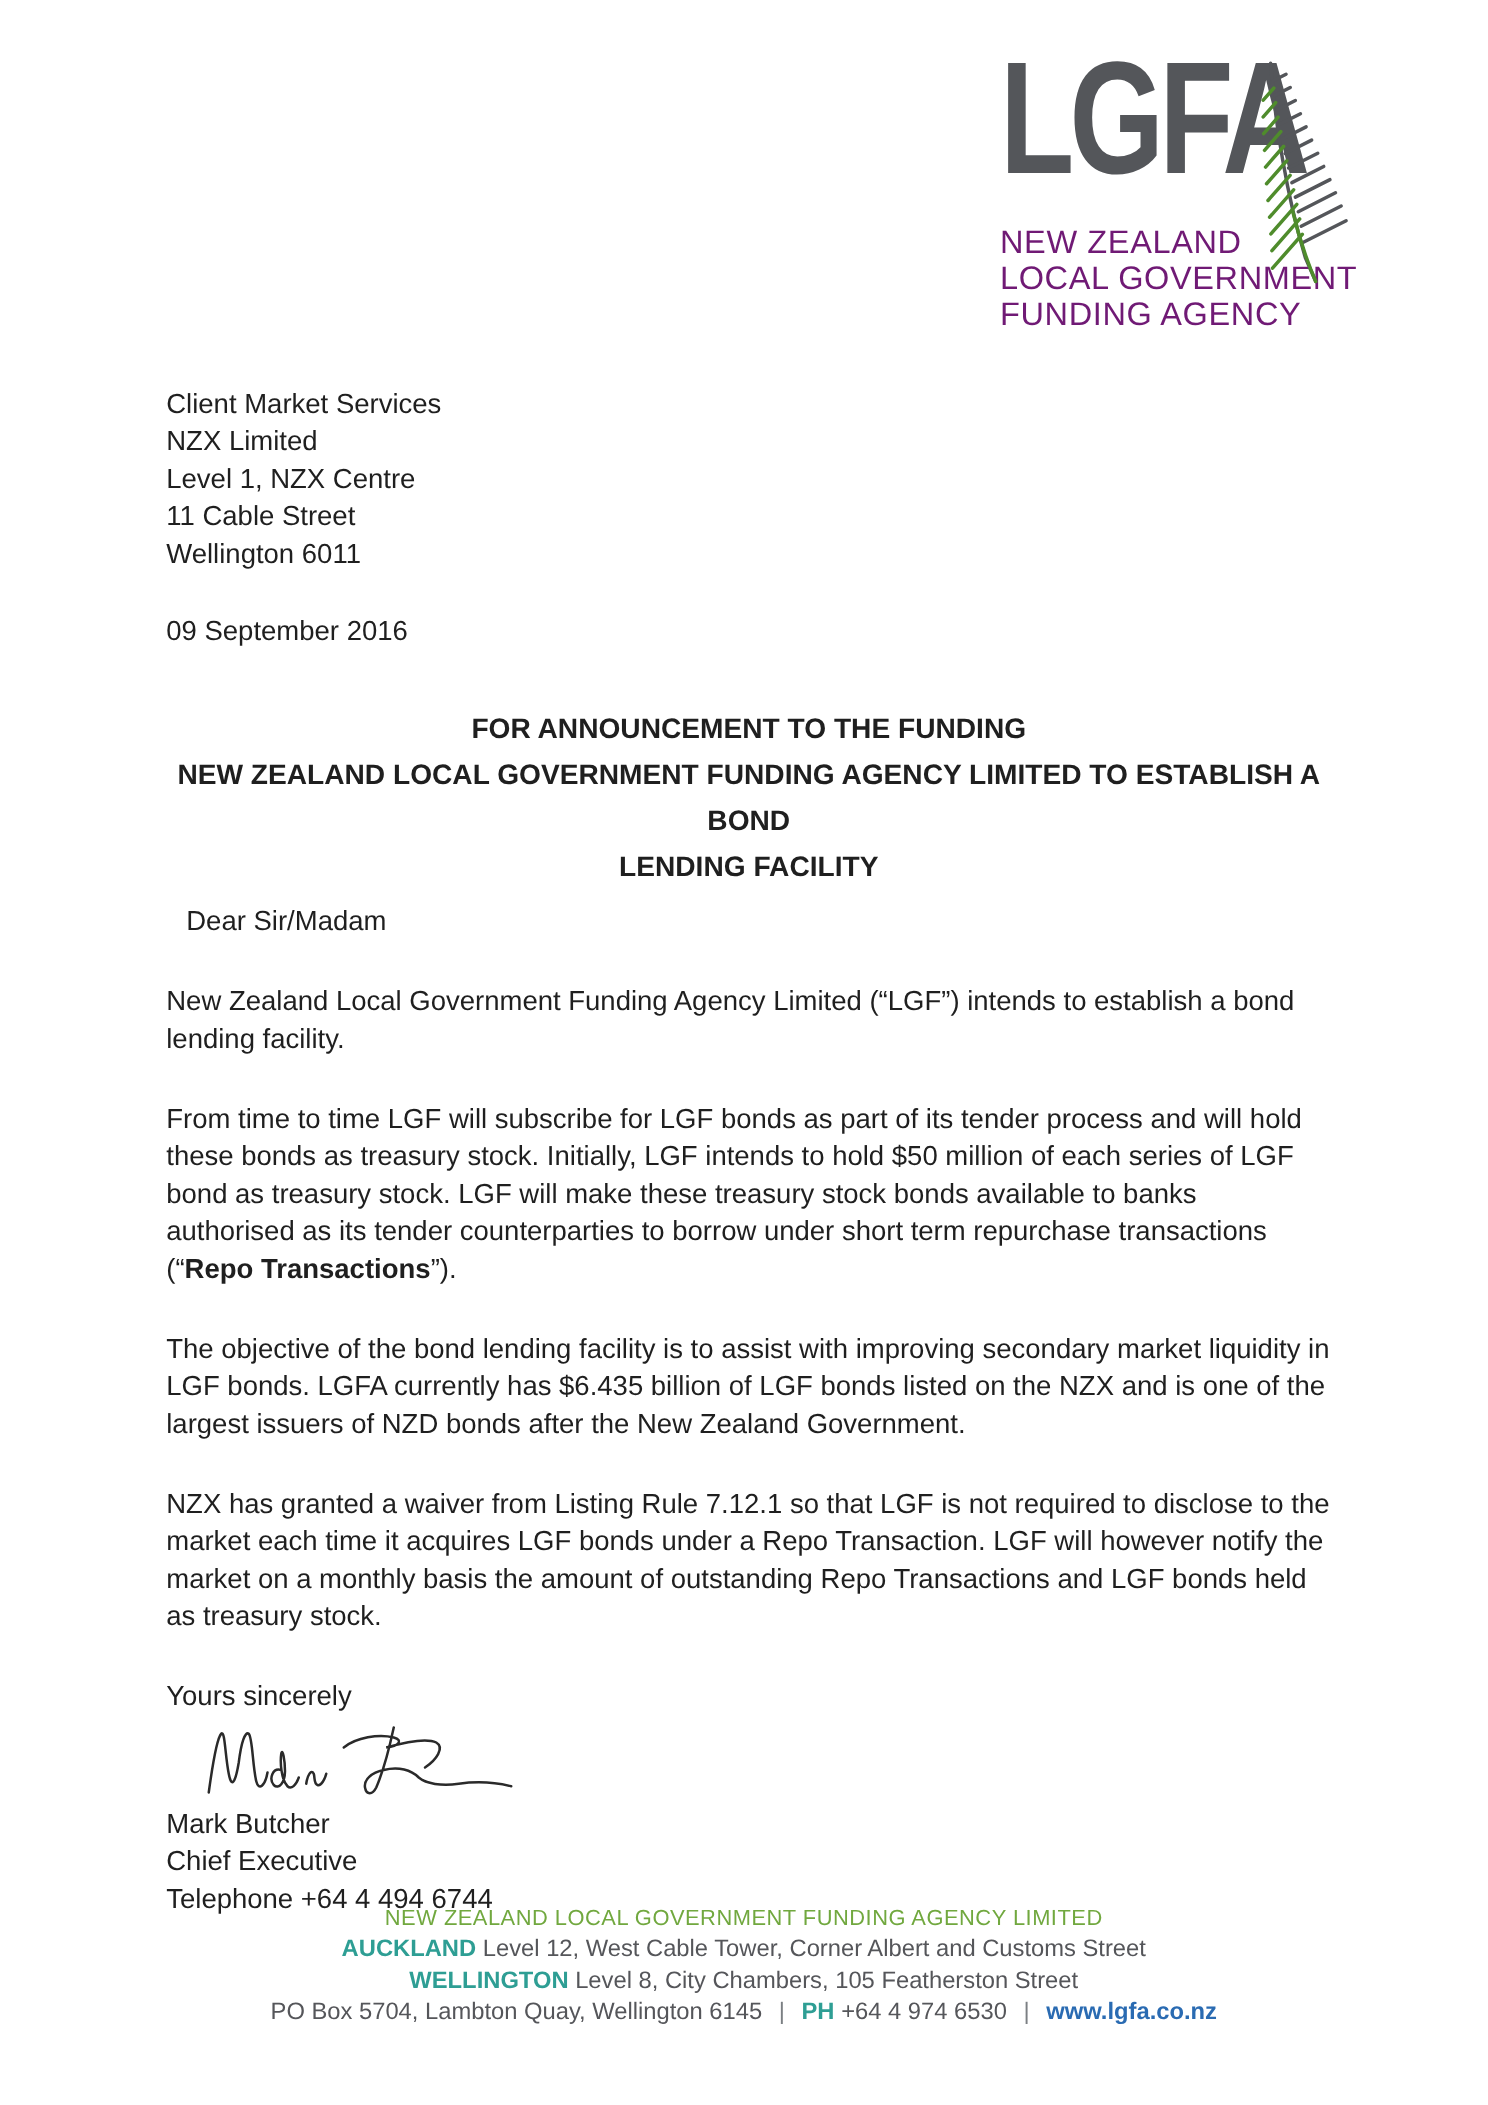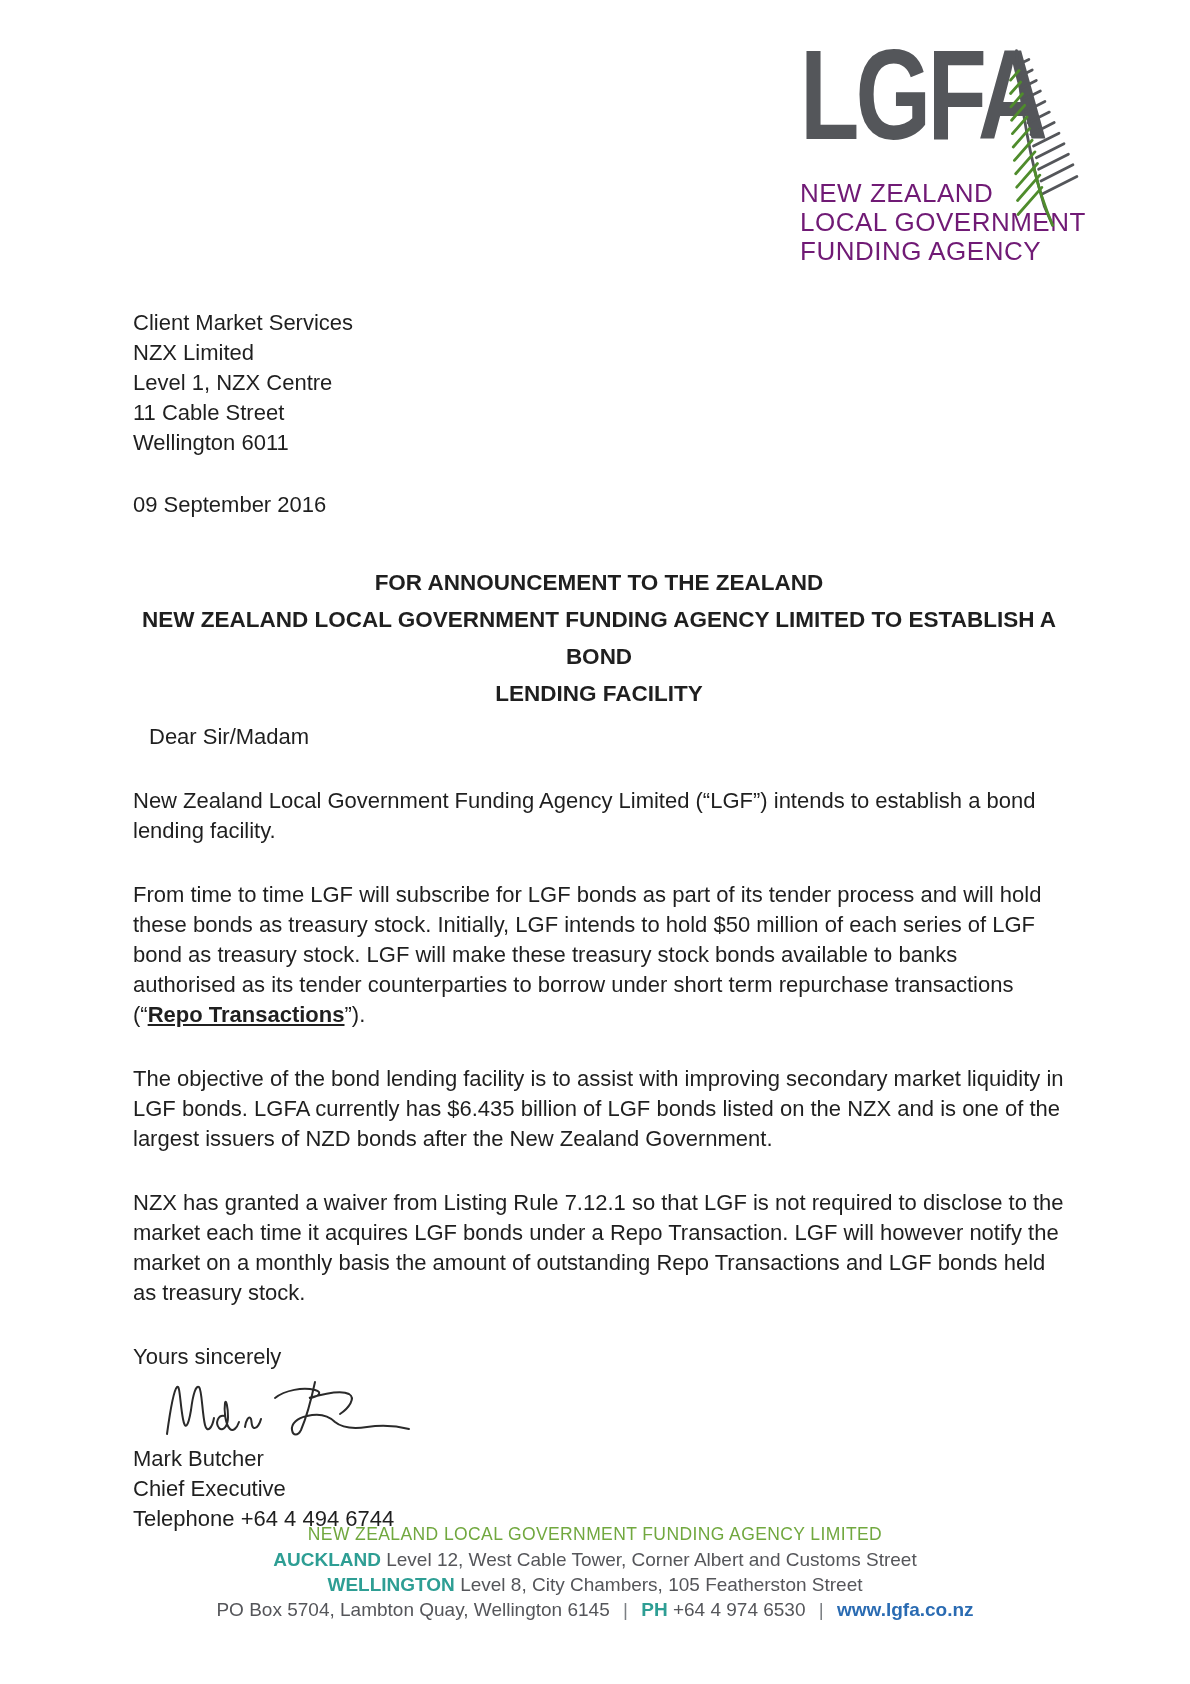--- a/index.html
+++ b/index.html
@@ -23,21 +23,21 @@
   .recipient { position:absolute; left:133px; top:308px; font-size:22px; line-height:30px; }
   .date-line { position:absolute; left:133px; top:490px; font-size:22px; line-height:30px;text-align:right; }
   .heading {
     position:absolute; left:133px; top:564px; width:932px; text-align:center;
     font-size:22.5px; font-weight:700; line-height:37px;
   }
   .letter-body { position:absolute; left:133px; top:706px; width:932px;
     font-size:22px; line-height:30px; }
   .letter-body p { margin:34px 0 0 0; }
   .letter-body .salutation { margin:16px; }
-  .bold { font-weight:700;text-decoration:underline; }
+  .bold { font-weight:700; }
   .signature-svg { display:block; margin:2px 0 0 24px; }
   .sig-block div { line-height:30px; }
 
   
   .footer {
     position:absolute; left:0; top:1522px; width:1190px; text-align:center;
     font-size:19px; line-height:25px; color:#55565a;
   }
   .footer .f-line1 { color:#71a83f; font-size:17.5px; letter-spacing:0.4px; }
   .footer .label { color:#2e9e94;font-weight:bold; }
@@ -93,21 +93,21 @@
     <div>Client Market Services</div>
     <div>NZX Limited</div>
     <div>Level 1, NZX Centre</div>
     <div>11 Cable Street</div>
     <div>Wellington 6011</div>
   </div>
 
   <div class="date-line">09 September 2016</div>
 
   <div class="heading">
-    <div>FOR ANNOUNCEMENT TO THE ZEALAND</div>
+    <div>FOR ANNOUNCEMENT TO THE FUNDING</div>
     <div>NEW ZEALAND LOCAL GOVERNMENT FUNDING AGENCY LIMITED TO ESTABLISH A BOND</div>
     <div>LENDING FACILITY</div>
   </div>
 
   <div class="letter-body">
     <p class="salutation">Dear Sir/Madam</p>
     <p>New Zealand Local Government Funding Agency Limited (“LGF”) intends to establish a bond lending facility.</p>
     <p><span>From time to time LGF will subscribe for LGF bonds as part of its tender process and will hold these bonds as treasury stock. Initially, LGF intends to hold $50 million of each series of LGF bond as treasury stock. LGF will make these treasury stock bonds available to banks authorised as its tender counterparties to borrow under short term repurchase transactions (“</span><span class="bold">Repo Transactions</span><span>”).</span></p>
     <p>The objective of the bond lending facility is to assist with improving secondary market liquidity in LGF bonds. LGFA currently has $6.435 billion of LGF bonds listed on the NZX and is one of the largest issuers of NZD bonds after the New Zealand Government.</p>
     <p>NZX has granted a waiver from Listing Rule 7.12.1 so that LGF is not required to disclose to the market each time it acquires LGF bonds under a Repo Transaction.  LGF will however notify the market on a monthly basis the amount of outstanding Repo Transactions and LGF bonds held as treasury stock.</p>

